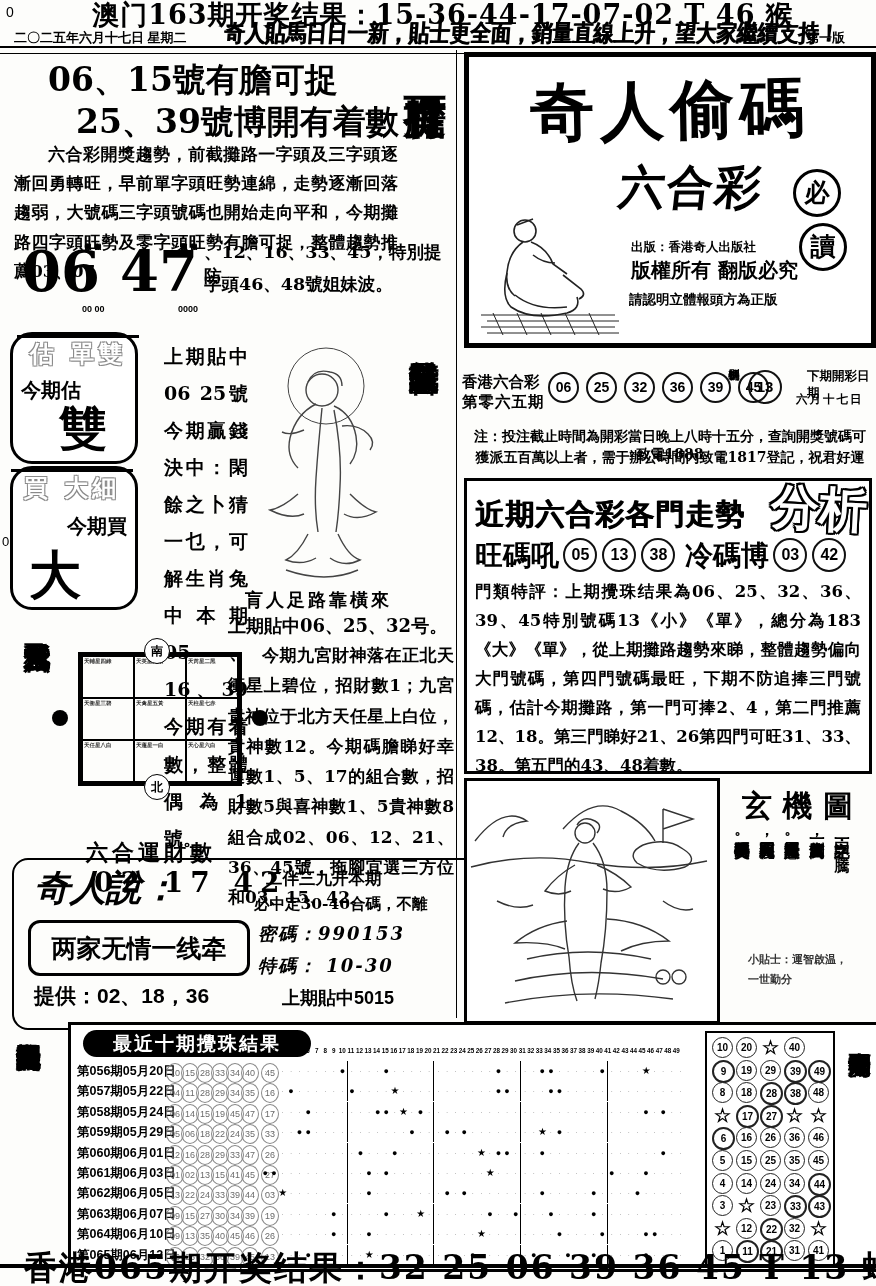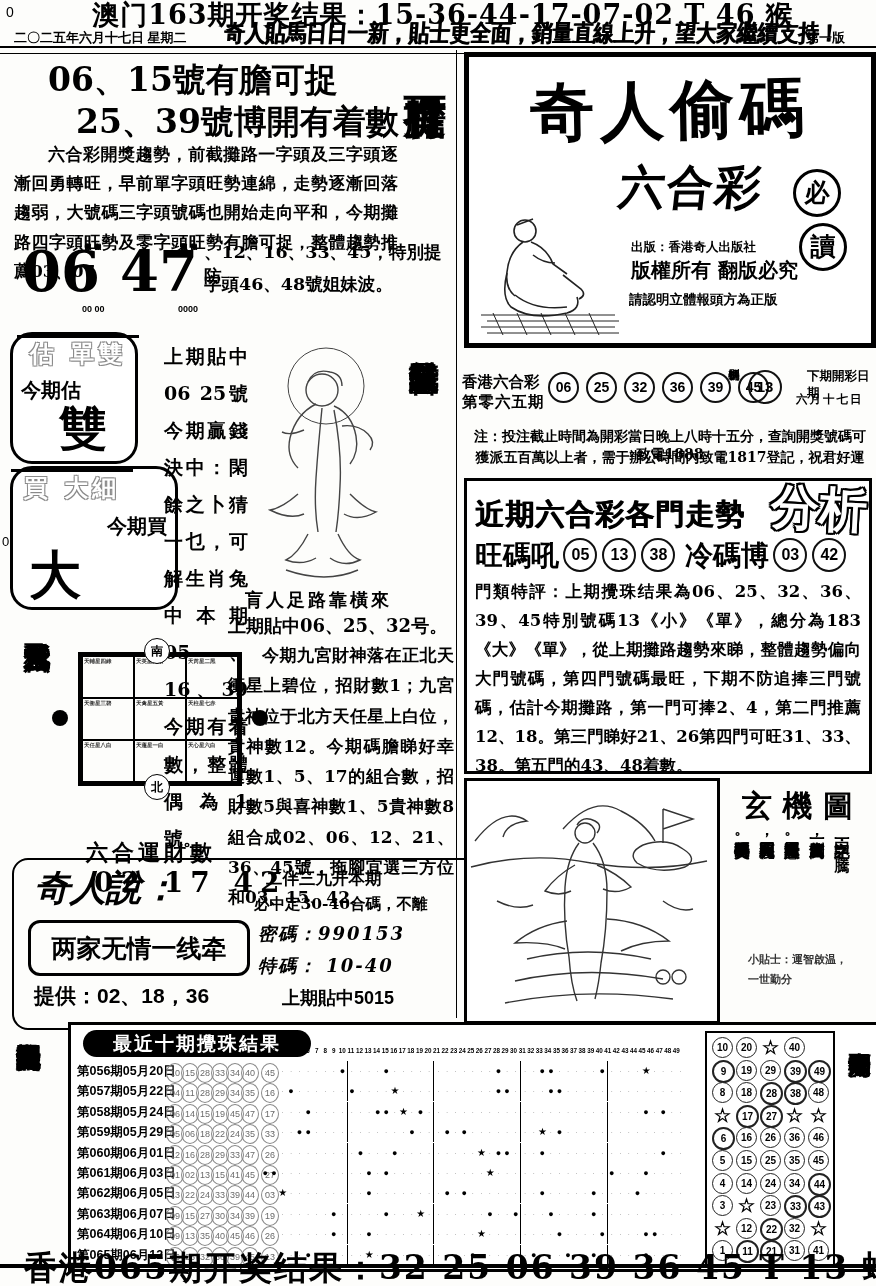--- a/index.html
+++ b/index.html
@@ -66,21 +66,21 @@
   <div class="abs v" style="left:190px;top:238px;height:64px;font-size:6.5px;font-weight:700;line-height:9px;">今年開出次數</div>
   <div class="abs" style="left:178px;top:304px;font-size:9px;font-weight:700;">0000</div>
   <div class="abs serif" style="left:204px;top:240px;width:240px;font-size:17.5px;font-weight:700;">、12、16、33、45，特別提防</div>
   <div class="abs serif" style="left:204px;top:272px;width:240px;font-size:17.5px;font-weight:700;">字頭46、48號姐妹波。</div>
 
   <div class="abs rnd" style="left:10px;top:332px;width:122px;height:126px;">
     <div class="halfrule abs" style="left:-2px;top:0;width:122px;height:34px;text-align:center;font-size:24px;font-weight:900;letter-spacing:4px;margin-left:6px;"><span class="outline-gray serif">估 單雙</span></div>
     <div class="abs" style="left:8px;top:42px;font-size:20px;font-weight:900;">今期估</div>
     <div class="abs serif" style="left:46px;top:62px;font-size:48px;font-weight:900;">雙</div>
   </div>
-  <div class="abs rnd" style="left:10px;top:466px;width:122px;height:138px;padding-left:40px;">
+  <div class="abs rnd" style="left:10px;top:466px;width:122px;height:138px;">
     <div class="halfrule abs" style="left:-2px;top:0;width:122px;height:34px;text-align:center;font-size:24px;font-weight:900;letter-spacing:4px;"><span class="outline-gray serif">買 大細</span></div>
     <div class="abs" style="right:8px;top:44px;font-size:20px;font-weight:900;">今期買</div>
     <div class="abs serif" style="left:16px;top:72px;font-size:52px;font-weight:900;">大</div>
   </div>
   <div class="abs" style="left:2px;top:534px;font-size:13px;">0</div>
 
   <div class="abs serif" style="left:164px;top:338px;width:84px;font-size:19px;font-weight:700;line-height:1.95;text-align:justify;">上期貼中06 25號今期贏錢決中：閑餘之卜猜一乜，可解生肖兔中本期05、16、39今期有着數，整體偶為1號。</div>
 
   <svg class="abs" style="left:238px;top:334px;" width="165" height="250" viewBox="0 0 165 250">
     <g fill="none" stroke="#444" stroke-width="1.4">
@@ -130,21 +130,21 @@
 
   <div class="abs serif" style="left:228px;top:640px;width:226px;font-size:17px;font-weight:600;line-height:1.78;text-align:justify;text-indent:2em;">今期九宮財神落在正北天衝星上碧位，招財數1；九宮貴神位于北方天任星上白位，貴神數12。今期碼膽睇好幸運數1、5、17的組合數，招財數5與喜神數1、5貴神數8組合成02、06、12、21、36、45號，拖腳宜選三方位和03、15、42。</div>
 
   <div class="abs" style="left:12px;top:858px;width:440px;height:168px;border:2.5px solid #000;border-radius:16px;padding-left:42px;">
     <div class="abs serif" style="left:20px;top:4px;font-size:36px;font-weight:900;font-style:italic;">奇人說：</div>
     <div class="abs" style="left:14px;top:60px;width:216px;height:50px;border:3px solid #000;border-radius:12px;text-align:center;line-height:50px;font-size:25px;font-weight:900;">两家无情一线牵</div>
     <div class="abs" style="left:20px;top:122px;font-size:21px;font-weight:900;">提供：02、18，36</div>
     <div class="abs serif" style="left:252px;top:8px;font-size:16.5px;font-weight:700;">二伴三九开本期</div>
     <div class="abs serif" style="left:240px;top:34px;font-size:15.5px;font-weight:700;">必中定30-40合碼，不離</div>
     <div class="abs serif" style="left:244px;top:62px;font-size:18px;font-weight:900;font-style:italic;letter-spacing:2px;">密碼：990153</div>
-    <div class="abs serif" style="left:244px;top:94px;font-size:18px;font-weight:900;font-style:italic;letter-spacing:2px;">特碼： 10-40</div>
+    <div class="abs serif" style="left:244px;top:94px;font-size:18px;font-weight:900;font-style:italic;letter-spacing:2px;">特碼： 10-30</div>
     <div class="abs" style="left:268px;top:126px;font-size:18px;font-weight:700;">上期貼中5015</div>
   </div>
 
   <div class="abs" style="left:456px;top:50px;height:968px;border-left:1.5px solid #000;"></div>
 
   <div class="abs" style="left:464px;top:52px;width:402px;height:286px;border:5px solid #000;background:#fff;">
     <div class="abs serif" style="left:0;top:10px;width:100%;text-align:center;font-size:64px;font-weight:900;letter-spacing:6px;transform:rotate(-1deg);">奇人偷碼</div>
     <div class="abs serif" style="left:150px;top:100px;font-size:46px;font-weight:900;letter-spacing:2px;transform:skewX(-6deg);">六合彩</div>
     <div class="abs serif" style="right:30px;top:112px;width:42px;height:42px;border:3px solid #000;border-radius:50%;text-align:center;line-height:42px;font-size:25px;font-weight:900;">必</div>
     <div class="abs serif" style="right:24px;top:166px;width:42px;height:42px;border:3px solid #000;border-radius:50%;text-align:center;line-height:42px;font-size:25px;font-weight:900;">讀</div>

